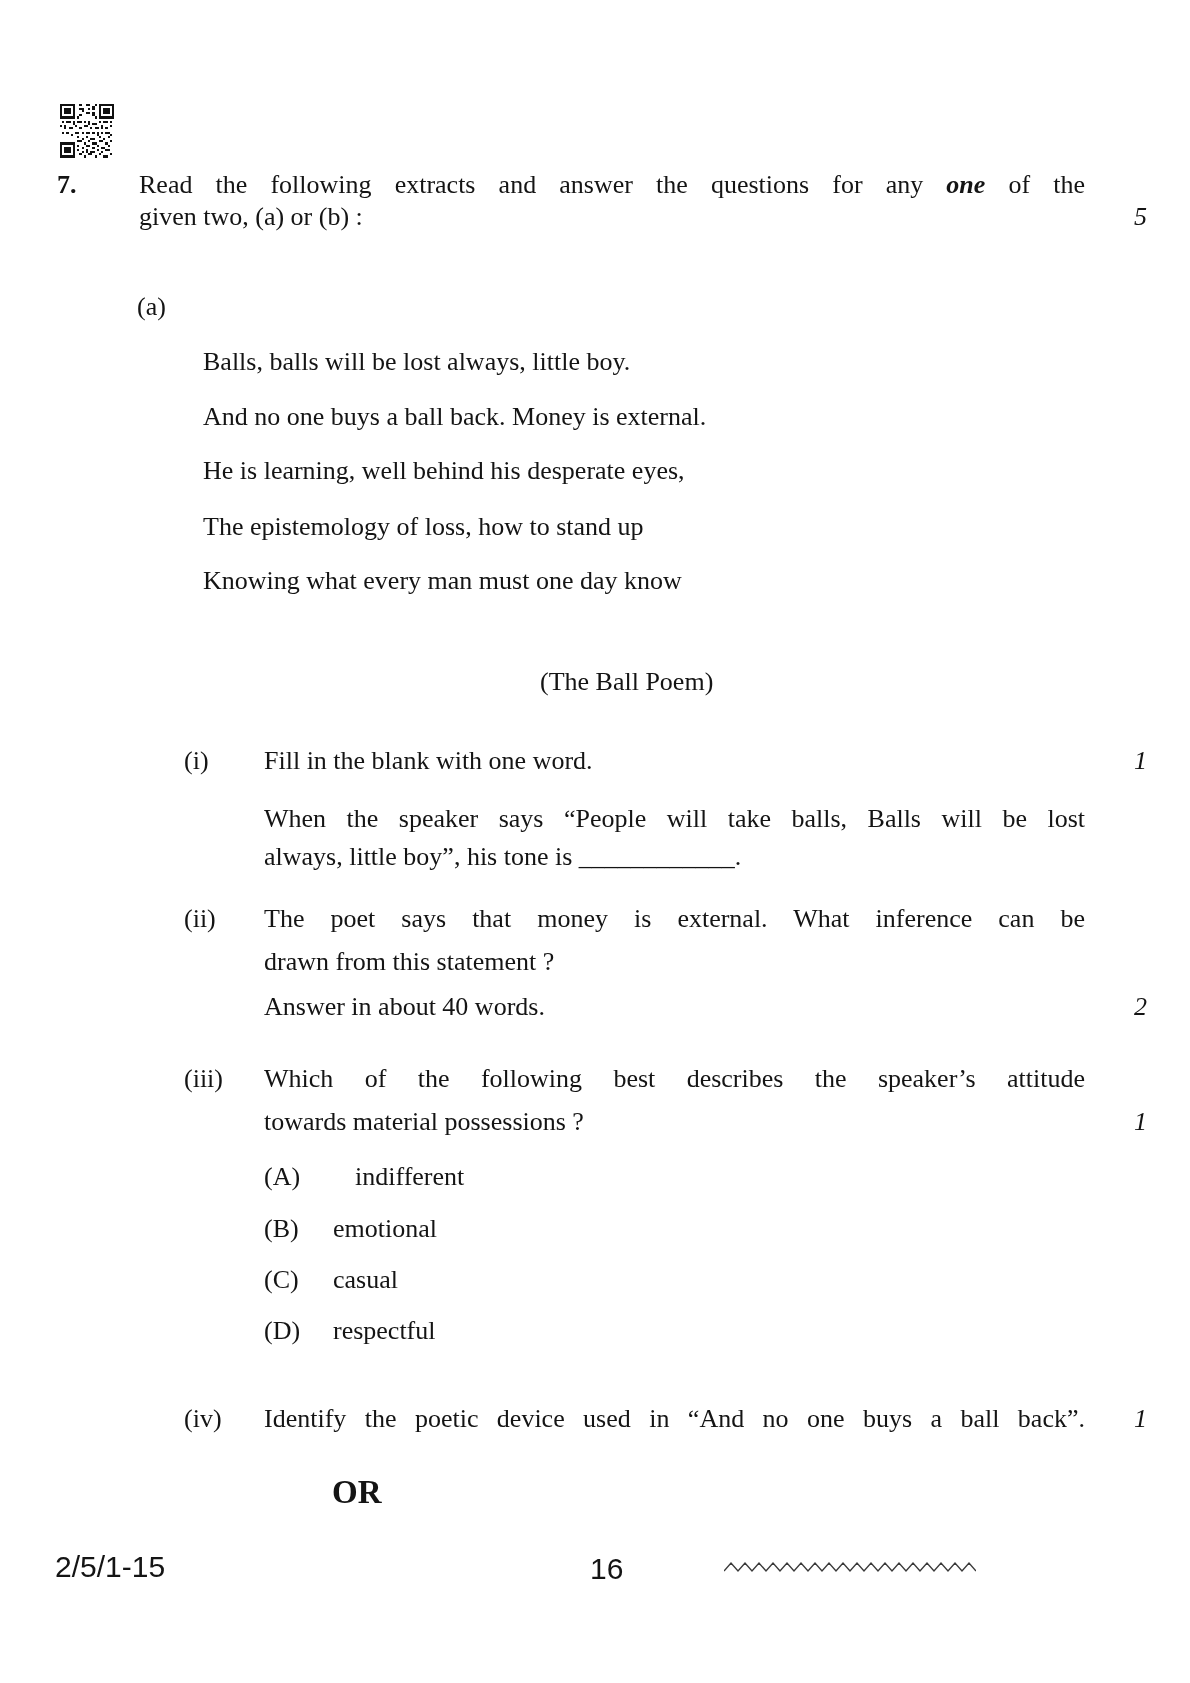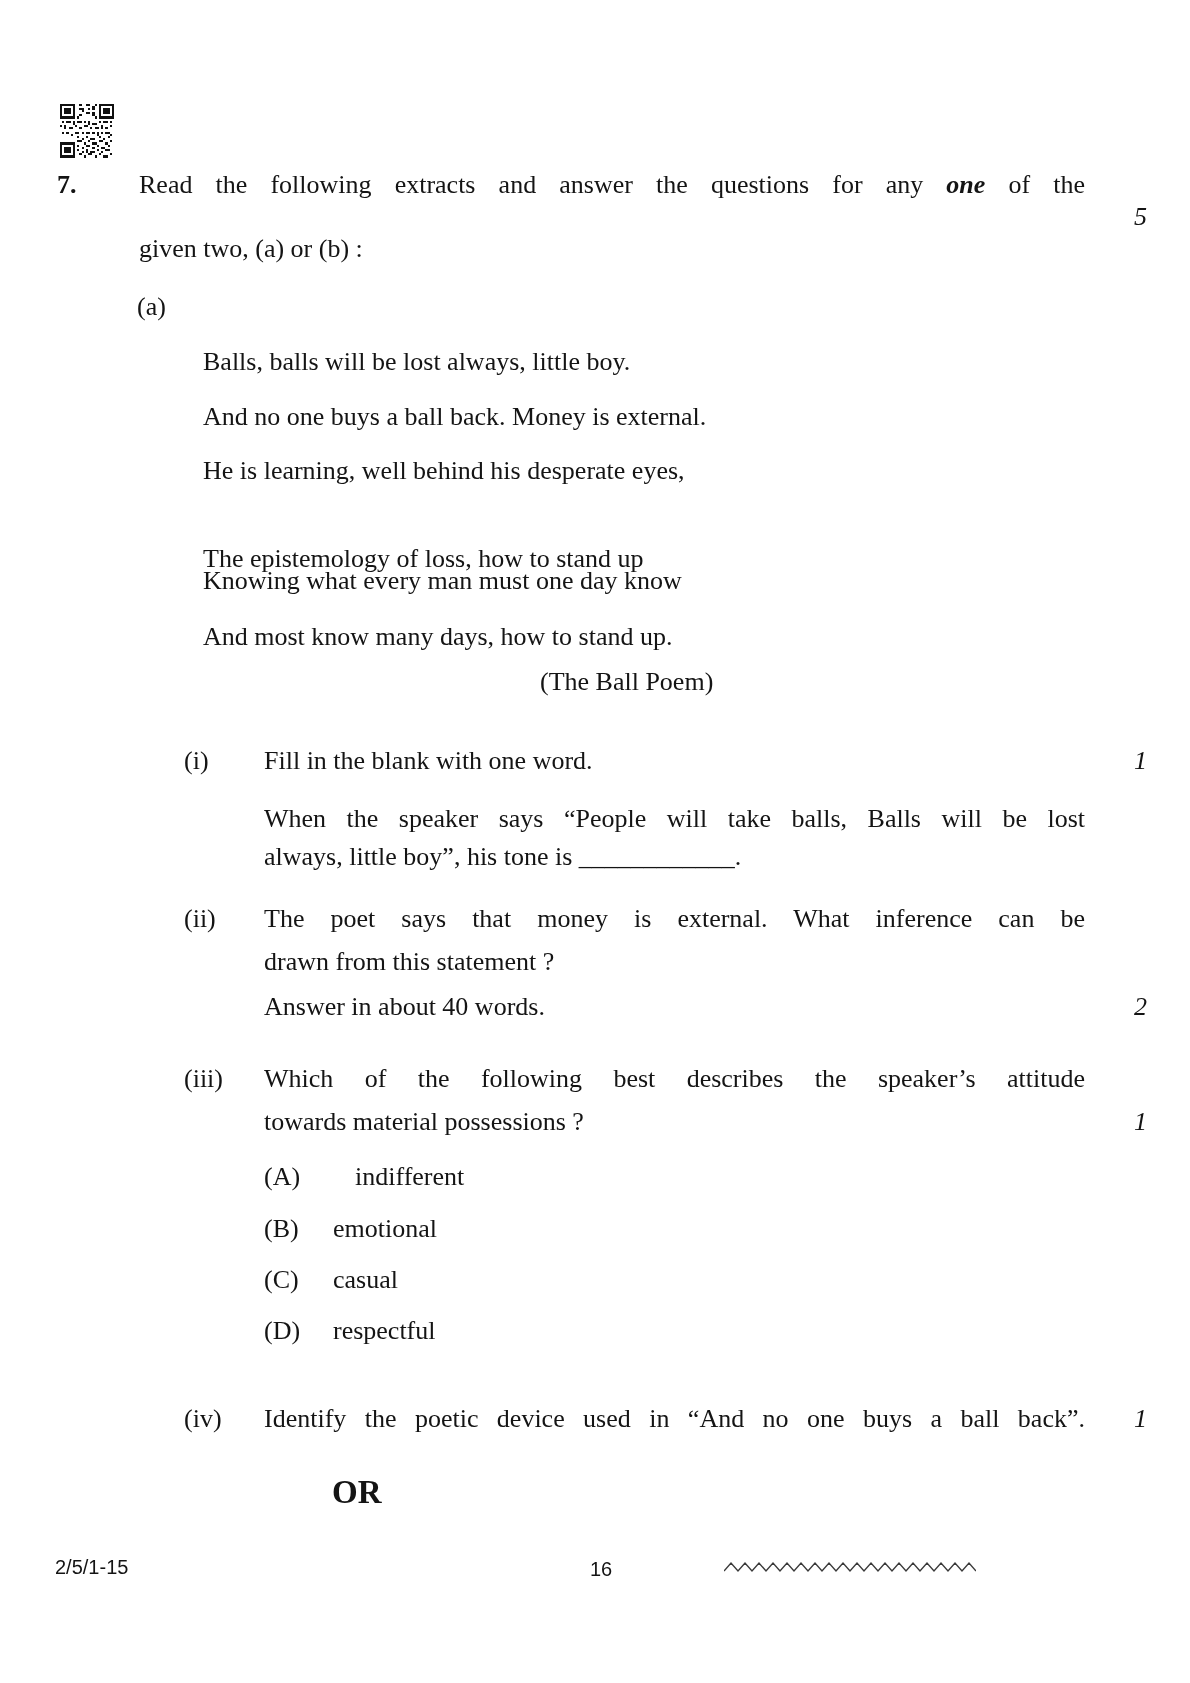--- a/index.html
+++ b/index.html
@@ -27,21 +27,21 @@
   .bi   { font-weight:bold; font-style:italic; }
   .marks {
     position:absolute;
     left:1095px; width:52px;
     text-align:right;
     font-size:26px; line-height:30px;
     font-style:italic;
   }
   .sans {
     font-family:"Liberation Sans", sans-serif;
-    font-size:20px; line-height:32px;
+    font-size:30px; line-height:32px;
   }
   .qr { position:absolute; left:60px; top:103px; width:54px; height:55px; }
   .zz { position:absolute; left:724px; top:1560px; }
 </style>
 </head>
 <body>
 
 <div class="page">
 
   <svg class="qr" viewBox="0 0 25 25" shape-rendering="crispEdges">
@@ -54,30 +54,29 @@
         <rect x="20" y="2" width="3" height="3"></rect>
       <rect x="0" y="18" width="7" height="7"></rect>
         <rect x="1" y="19" width="5" height="5" fill="#fff"></rect>
         <rect x="2" y="20" width="3" height="3"></rect>
       <path d="M9 0h1v1H9zM12 0h2v1h-2zM15 1h1v2h-1zM9 2h2v1H9zM13 2h1v1h-1zM16 0h1v1h-1zM10 3h1v1h-1zM12 4h2v1h-2zM9 5h1v1H9zM15 4h1v2h-1zM8 6h1v1H8zM16 6h1v1h-1zM1 8h1v1H1zM3 8h2v1H3zM6 8h1v2H6zM8 8h2v1H8zM11 8h1v1h-1zM13 8h1v2h-1zM15 9h2v1h-2zM18 8h1v1h-1zM20 8h2v1h-2zM23 8h1v1h-1zM0 10h1v1H0zM2 10h1v2H2zM4 11h2v1H4zM7 10h1v1H7zM9 11h1v1H9zM11 10h2v1h-2zM14 11h1v1h-1zM16 11h2v1h-2zM19 10h1v2h-1zM21 11h1v1h-1zM23 10h1v1h-1zM1 13h1v1H1zM3 13h1v1H3zM5 14h1v1H5zM7 13h2v1H7zM10 13h1v1h-1zM12 13h2v1h-2zM15 13h1v1h-1zM17 13h1v2h-1zM19 13h1v1h-1zM21 13h2v1h-2zM23 14h1v1h-1zM8 15h1v1H8zM10 16h1v1h-1zM12 15h1v1h-1zM14 16h2v1h-2zM18 15h1v1h-1zM20 16h1v1h-1zM22 15h1v1h-1zM8 17h2v1H8zM11 18h1v1h-1zM13 17h1v1h-1zM15 18h2v1h-2zM18 17h2v1h-2zM21 18h1v1h-1zM23 17h1v1h-1zM8 19h1v1H8zM10 20h1v1h-1zM12 19h2v1h-2zM15 20h1v1h-1zM17 19h1v1h-1zM19 20h2v1h-2zM22 19h1v1h-1zM8 21h1v1H8zM10 22h1v1h-1zM12 21h1v2h-1zM14 22h2v1h-2zM17 21h1v1h-1zM19 22h1v1h-1zM21 21h2v1h-2zM9 23h1v1H9zM11 24h1v1h-1zM13 23h2v1h-2zM16 24h1v1h-1zM18 23h1v1h-1zM20 24h2v1h-2zM23 23h1v1h-1z"></path>
     </g>
   </svg>
 
   <div class="ln bold" style="top:170px; left:57px;">7.</div>
   <div class="ln just" style="top:170px; left:139px; width:946px;"><span>Read the following extracts and answer the questions for any </span><span class="bi">one</span><span> of the</span></div>
-  <div class="ln" style="top:202px; left:139px;margin-top:32px;">given two, (a) or (b) :</div>
+  <div class="ln" style="top:202px; left:139px;">given two, (a) or (b) :</div>
   <div class="marks" style="top:202px;">5</div>
 
   <div class="ln" style="top:292px; left:137px;">(a)</div>
   <div class="ln" style="top:347px; left:203px;">Balls, balls will be lost always, little boy.</div>
   <div class="ln" style="top:402px; left:203px;">And no one buys a ball back. Money is external.</div>
   <div class="ln" style="top:456px; left:203px;">He is learning, well behind his desperate eyes,</div>
-  <div class="ln" style="top:512px; left:203px;margin-top:32px;">The epistemology of loss, how to stand up</div>
+  <div class="ln" style="top:512px; left:203px;">The epistemology of loss, how to stand up</div>
   <div class="ln" style="top:566px; left:203px;">Knowing what every man must one day know</div>
-  <div class="ln" style="top:622px; left:203px;">And most know many days, how to stand up.</div>
   <div class="ln" style="top:667px; left:540px;">(The Ball Poem)</div>
 
   <div class="ln" style="top:746px; left:184px;">(i)</div>
   <div class="ln" style="top:746px; left:264px;">Fill in the blank with one word.</div>
   <div class="marks" style="top:746px;">1</div>
   <div class="ln just" style="top:804px; left:264px; width:821px;">When the speaker says “People will take balls, Balls will be lost</div>
   <div class="ln" style="top:842px; left:264px;">always, little boy”, his tone is ____________.</div>
 
   <div class="ln" style="top:904px; left:184px;">(ii)</div>
   <div class="ln just" style="top:904px; left:264px; width:821px;">The poet says that money is external. What inference can be</div>

